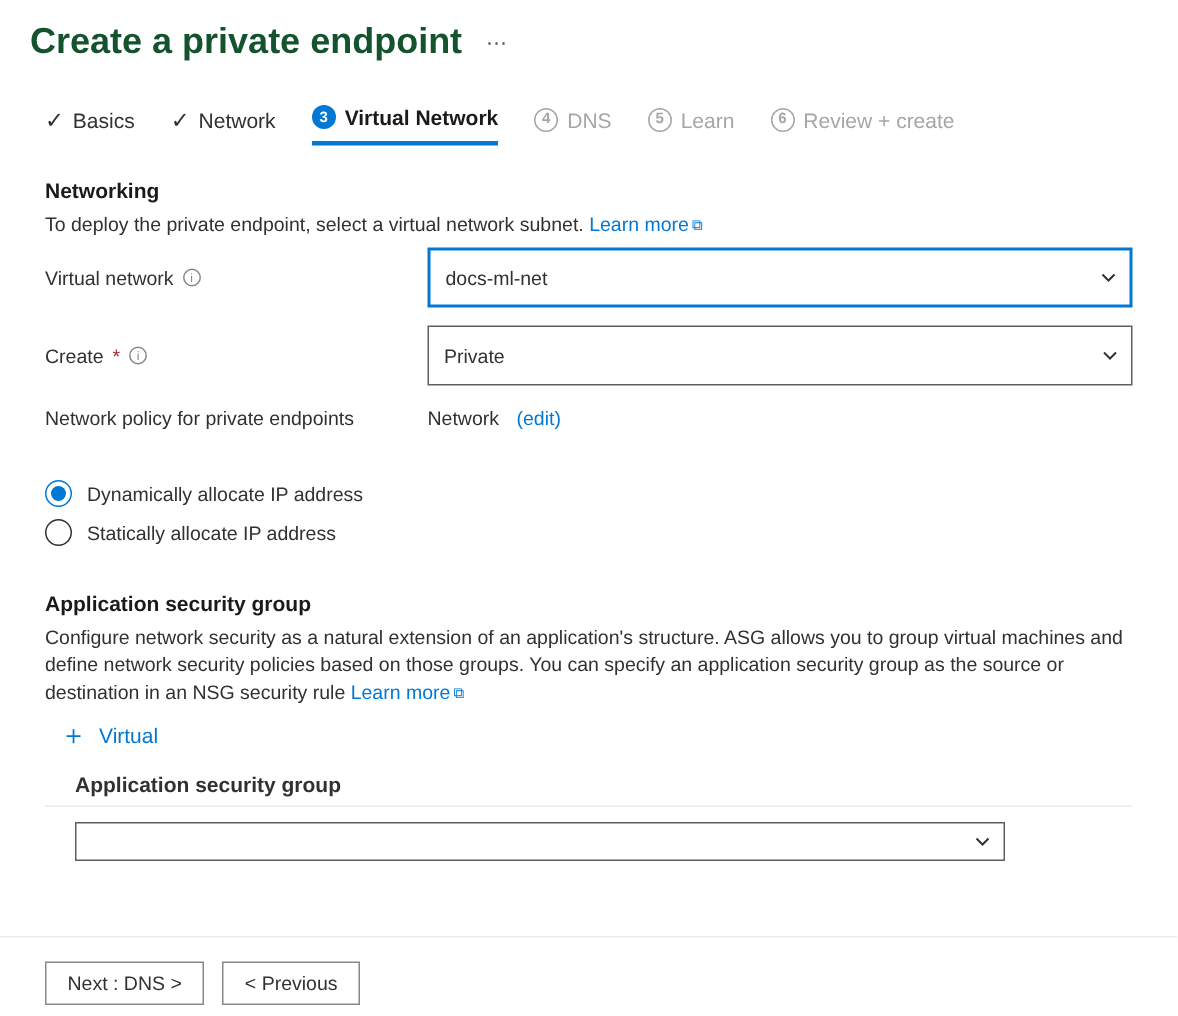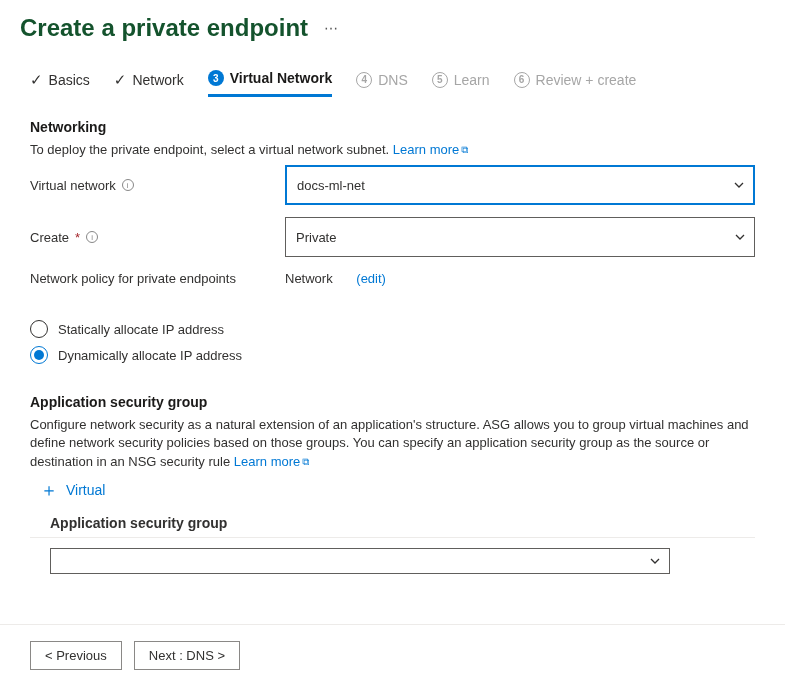--- a/index.html
+++ b/index.html
@@ -131,21 +131,21 @@
       transform: translateY(-50%);
       pointer-events: none;
     }
     .chev svg { display: block; }
 
     .static-value-row {
       display: flex;
       align-items: center;
       margin-top: 14px;
     }
-    .edit-link { color: #0078d4; margin-left: 20px; cursor: pointer; }
+    .edit-link { color: #0078d4; margin-left: 8px; cursor: pointer; }
 
     .spacer-lg { height: 26px; }
 
     .radio-row {
       display: flex;
       align-items: center;
       gap: 10px;
       margin-top: 8px;
       cursor: pointer;
     }
@@ -287,28 +287,28 @@
     <div>
       <span>Network</span>
       <span class="edit-link">(edit)</span>
     </div>
   </div>
 
   <div class="spacer-lg"></div>
 
 
   <div class="radio-row">
-    <span class="radio-outer"></span>
-    <span>Statically allocate IP address</span>
-  </div>
-  <div class="radio-row">
     <span class="radio-outer checked">
         <span class="radio-inner"></span>
       </span>
     <span>Dynamically allocate IP address</span>
+  </div>
+  <div class="radio-row">
+    <span class="radio-outer"></span>
+    <span>Statically allocate IP address</span>
   </div>
 
   <div class="spacer-lg"></div>
 
   <div class="section-heading">Application security group</div>
   <div class="desc">
     <span>Configure network security as a natural extension of an application's structure. ASG allows you to group virtual machines and define network security policies based on those groups. You can specify an application security group as the source or destination in an NSG security rule </span><a class="link">Learn more</a><span class="ext-icon">⧉</span>
   </div>
 
   <div class="create-row">
@@ -325,15 +325,15 @@
             <path d="M2 4 L6 8 L10 4" fill="none" stroke="#323130" stroke-width="1.3"></path>
           </svg>
       </span>
     </div>
   </div>
 
 </div>
 
 <div class="footer-divider"></div>
 <div class="footer">
+  <button class="btn">Next : DNS &gt;</button>
   <button class="btn">&lt; Previous</button>
-  <button class="btn">Next : DNS &gt;</button>
 </div>
 
 </body></html>

